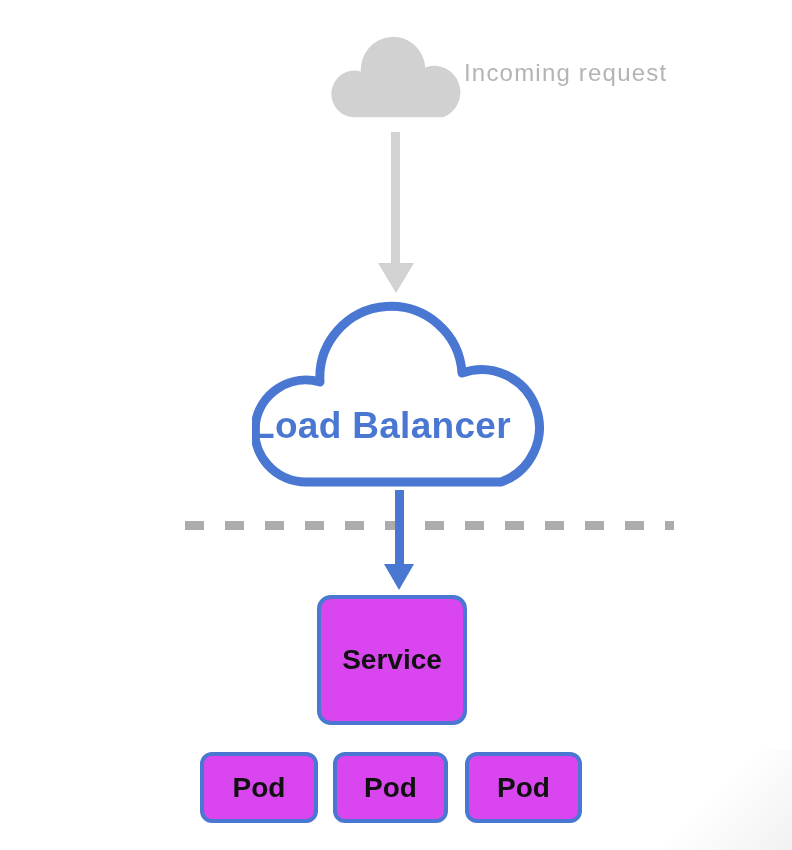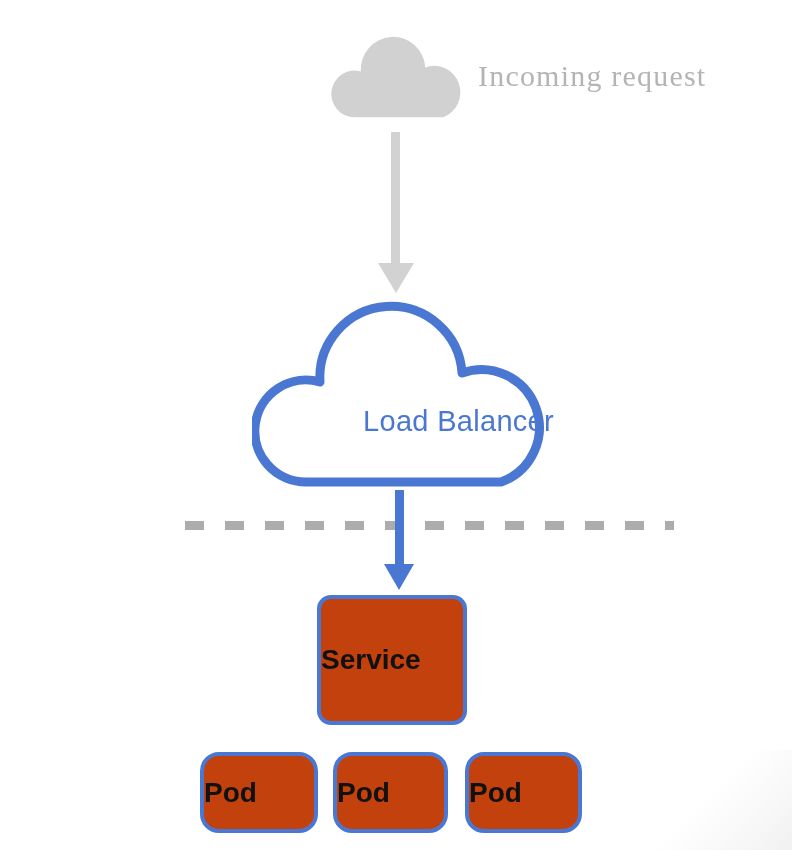--- a/index.html
+++ b/index.html
@@ -12,30 +12,29 @@
     overflow: hidden;
   }
   .abs { position: absolute; }
 
   
   .cloud-gray path { fill: var(--cloud-gray, #d1d1d1); stroke: none; }
   .cloud-blue path { fill: #ffffff; stroke: var(--blue, #4a77d2); stroke-width: 9; stroke-linejoin: round; }
 
   
   .incoming-label {
-    left: 478px; top: 59px;
-    font-size: 30px; letter-spacing: 1.2px;
+    left: 464px; top: 59px;
+    font-size: 24px; letter-spacing: 1.2px;
     color: var(--incoming-text-gray, #b4b4b4);
     white-space: nowrap;
-    font-family: Liberation Serif, serif;
   }
   .lb-label {
     left: 252px; top: 405px; width: 302px;
-    text-align: right;
-    font-size: 29px; font-weight: 400; letter-spacing: 0.3px;
+    text-align: left;
+    font-size: 37px; font-weight: 700; letter-spacing: 0.3px;
     color: var(--blue, #4a77d2);
     white-space: nowrap;
   }
   .cluster-label {
     left: 25px; top: 501px;
     font-size: 33px; font-weight: 700; letter-spacing: 0.5px;
     color: var(--cluster-text-gray, #9a9a9a);
     white-space: nowrap;
   }
 
@@ -53,29 +52,29 @@
   .dash-line {
     left: 185px; top: 521px; width: 489px; height: 9px; z-index: 1;
     background: repeating-linear-gradient(90deg,
       var(--dash-gray, #acacac) 0px, var(--dash-gray, #acacac) 19px,
       transparent 19px, transparent 40px);
   }
 
   
   .node {
     box-sizing: border-box;
-    background: #c2410c;
+    background: #d946ef;
     border: 4px solid var(--blue, #4a77d2);
-    display: flex; align-items: center; 
+    display: flex; align-items: center; justify-content: center;
     font-weight: 700;
     color: var(--text-black, #111111);
     z-index: 2;
   }
   .service-node { left: 317px; top: 595px; width: 150px; height: 130px; border-radius: 14px; font-size: 28px; }
-  .pod-node { top: 752px; height: 81px; border-radius: 19px; font-size: 28px; }
+  .pod-node { top: 752px; height: 71px; border-radius: 12px; font-size: 28px; }
   .pod-1 { left: 200px; width: 118px; }
   .pod-2 { left: 333px; width: 115px; }
   .pod-3 { left: 465px; width: 117px; }
 
   .corner-shade {
     right: 0; bottom: 0; width: 140px; height: 100px;
     background: linear-gradient(135deg, rgba(255,255,255,0) 42%, #f0f0f0 105%);
   }
 </style>
 </head>

